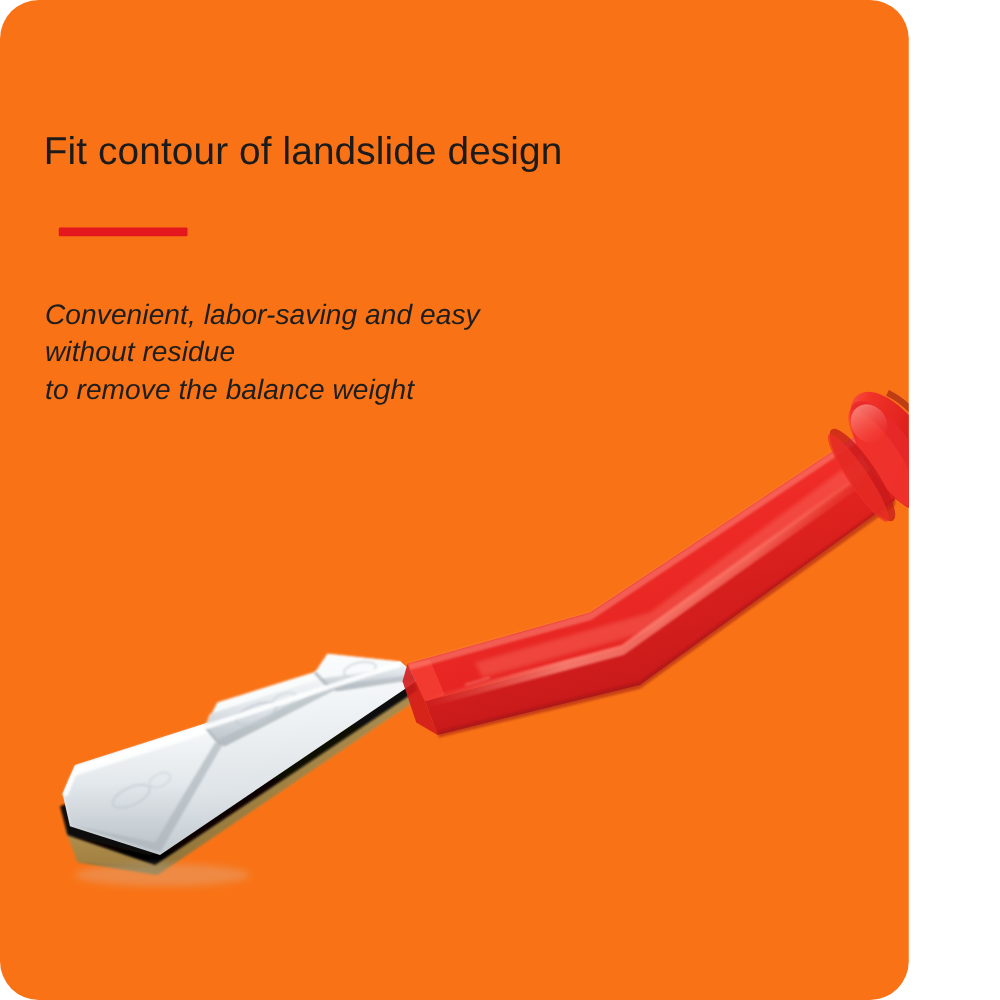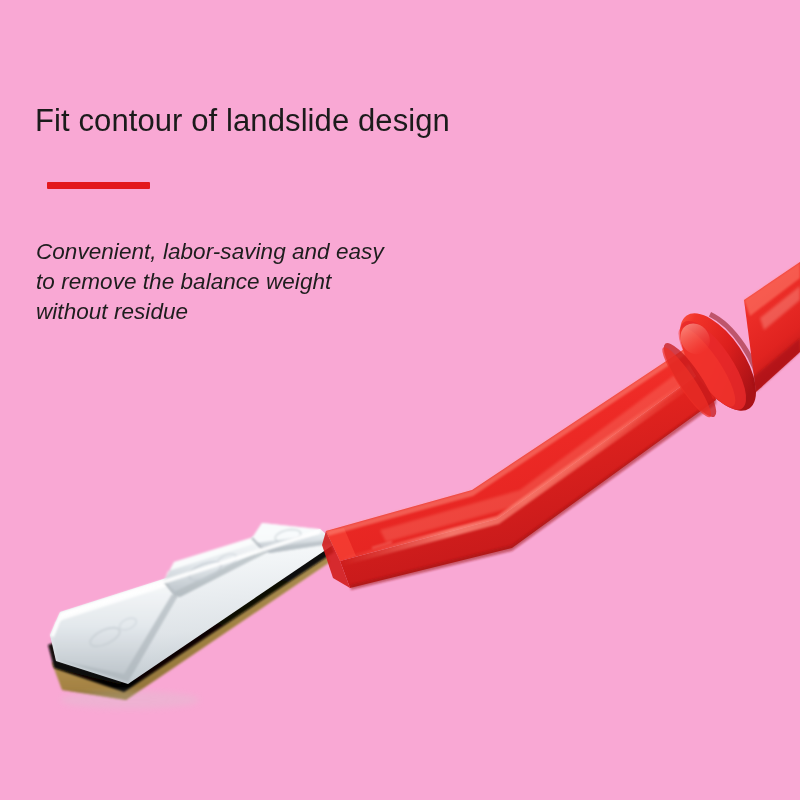--- a/index.html
+++ b/index.html
@@ -5,23 +5,24 @@
 <style>
   html,body{margin:0;padding:0;}
   body{
     width:800px;height:800px;
     background:#ffffff;
     font-family:"Liberation Sans", sans-serif;
     overflow:hidden;
   }
   #slide{
     position:relative;
-    width:800px;height:800px;
-    background:#f9a8d4;
+    width:727px;height:800px;
+    background:#f97316;
     overflow:hidden;
+    border-radius:31px;
   }
 
   
   #headline{
     position:absolute;
     left:35px; top:82px;
     font-size:31px;
     font-weight:300;
     letter-spacing:.1px;
     color:#1b1b1b;
@@ -227,17 +228,17 @@
       <ellipse cx="130" cy="700" rx="70" ry="9" fill="#cfcfcf" opacity="0.25" filter="url(#softShadow)"></ellipse>
     </svg>
   </div>
 
   <h1 id="headline">Fit contour of landslide design</h1>
 
   <div id="divider"></div>
 
   <div id="subcopy">
     <span class="ln">Convenient, labor-saving and easy</span>
+    <span class="ln">without residue</span>
     <span class="ln">to remove the balance weight</span>
-    <span class="ln">without residue</span>
   </div>
 
 </div>
 
 </body></html>

